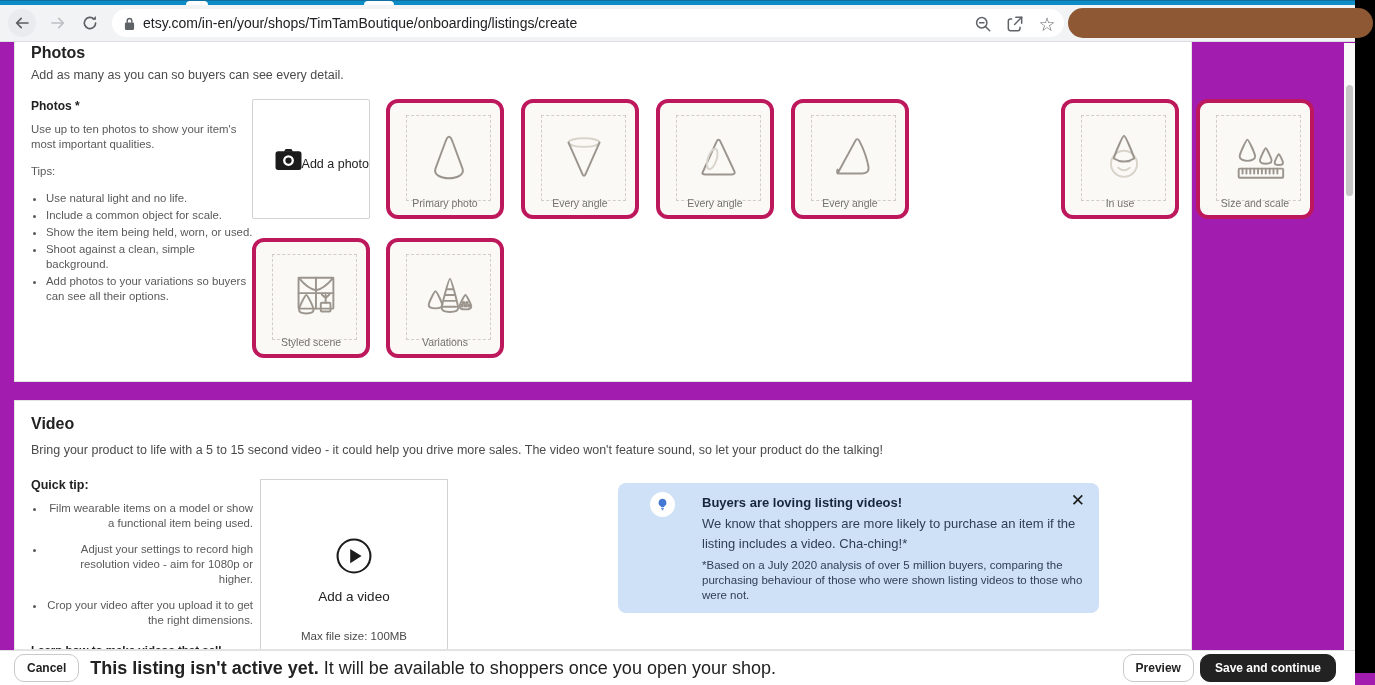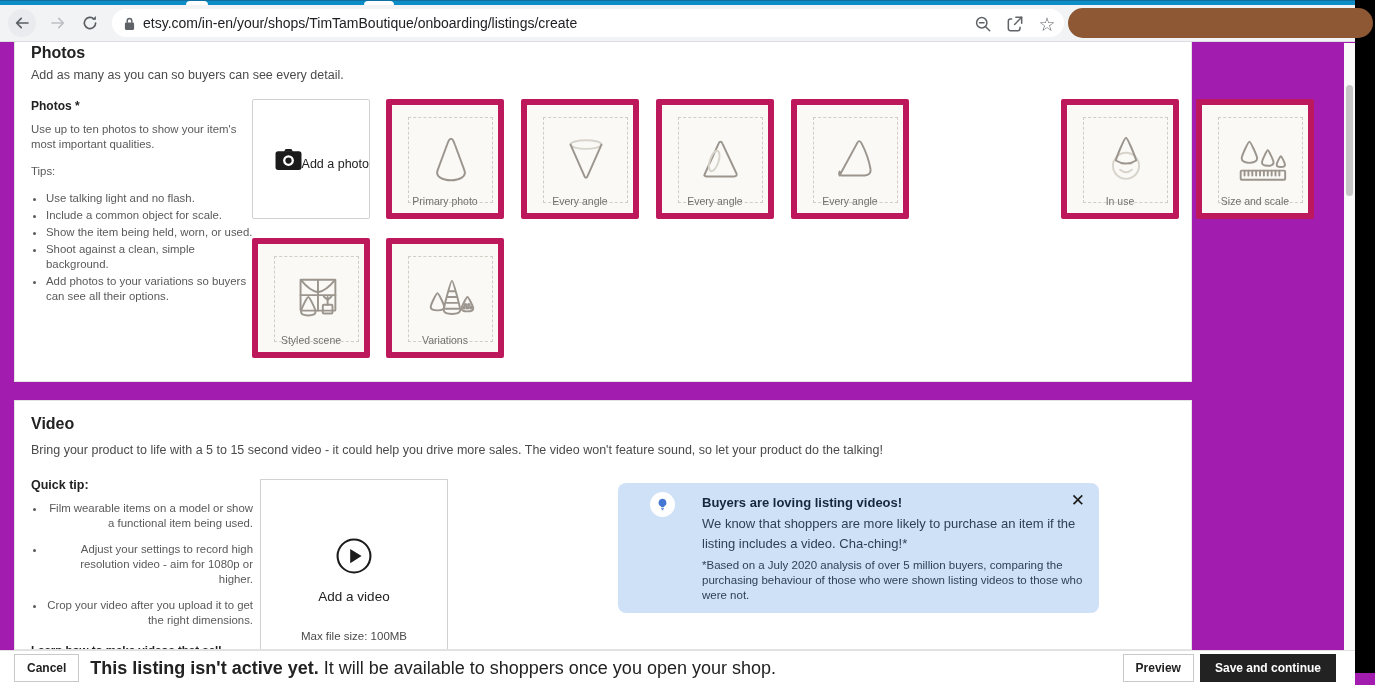--- a/index.html
+++ b/index.html
@@ -32,21 +32,21 @@
   .leftcol .desc { margin-bottom: 12px; }
   .tips-label { margin-bottom: 12px; }
   .leftcol ul { padding-left: 15px; }
   .photos-card .leftcol li { margin-bottom: 2px; }
   .video-card .leftcol li { margin-bottom: 11px; text-align: right; }
   .learn-link { display: inline-block; margin-top: 4px; font-size: 11.5px; font-weight: bold; color: #222; text-decoration: underline; cursor: pointer; }
 
   
   .add-tile { position: absolute; width: 118px; height: 120px; background: #fff; border: 1px solid #d4d2ce; border-radius: 2px; display: flex; flex-direction: row; align-items: center; justify-content: flex-end; cursor: pointer; }
   .add-tile .lbl { margin-top: 10px; font-size: 12.5px; color: #222; }
-  .ph-tile { position: absolute; width: 118px; height: 120px; background: #faf9f6; border: 6px solid #be185d; border-radius: 2px; }
+  .ph-tile { position: absolute; width: 118px; height: 120px; background: #faf9f6; border: 4px solid #be185d; border-radius: 12px; }
   .ph-dashed { position: absolute; left: 16px; top: 12px; width: 85px; height: 86px; border: 1px dashed #d2cec6; display: flex; align-items: center; justify-content: center; }
   .ph-label { position: absolute; bottom: 6px; width: 100%; text-align: center; font-size: 10.5px; color: #73716d; }
   .tico path, .tico circle, .tico ellipse, .tico rect { fill: none; stroke: #9b958d; stroke-width: 2; stroke-linecap: round; stroke-linejoin: round; }
   .tico .lt { stroke: #d8d4cb; }
   .tico .md { stroke: #c3beb5; }
   .tico .dots { fill: #ccc7be; stroke: none; }
 
   
   .video-tile { position: absolute; left: 245px; top: 78px; width: 188px; height: 210px; background: #fff; border: 1px solid #d4d2ce; display: flex; flex-direction: column; align-items: center; cursor: pointer; }
   .video-tile .play { margin-top: 57px; }
@@ -55,21 +55,21 @@
 
   .callout { position: absolute; left: 603px; top: 82px; width: 481px; height: 130px; background: #cfe1f6; border-radius: 8px; }
   .bulb-circle { position: absolute; left: 32px; top: 9px; width: 25px; height: 25px; background: #fff; border-radius: 50%; display: flex; align-items: center; justify-content: center; }
   .callout .title { position: absolute; left: 84px; top: 12px; font-size: 13px; font-weight: bold; color: #16263e; }
   .callout .body { position: absolute; left: 84px; top: 31px; width: 394px; font-size: 13px; line-height: 20px; color: #2f3f55; }
   .callout .footnote { position: absolute; left: 84px; top: 75px; width: 386px; font-size: 11.5px; line-height: 15px; color: #2f3f55; }
   .callout .close { position: absolute; right: 14px; top: 9px; font-size: 17px; color: #1b1b1b; cursor: pointer; line-height: 1; }
 
   
   .footerbar { position: absolute; left: 0; top: 650px; width: 1355px; height: 35px; background: #fff; border-top: 1px solid #e1e1e1; display: flex; align-items: center; padding: 0 19px 0 14px; z-index: 5; }
-  .btn { font-family: "Liberation Sans", sans-serif; font-size: 12px; font-weight: bold; border-radius: 0; cursor: pointer; }
+  .btn { font-family: "Liberation Sans", sans-serif; font-size: 12px; font-weight: bold; border-radius: 10px; cursor: pointer; }
   .btn-outline { background: #fff; border: 1px solid #c9c9c9; color: #222; padding: 6px 12px; }
   .btn-dark { background: #222; border: 1px solid #222; color: #fff; padding: 6px 14px; }
   .notice { margin-left: 11px; font-size: 18px; color: #222; flex: 1; }
   .notice b { font-weight: bold; }
   .footerbar .btn-outline.preview { margin-right: 6px; }
 
   
   .black-strip { position: absolute; left: 1355px; top: 0; width: 20px; height: 673px; background: #000; }
   .scrollbar { position: absolute; left: 1344px; top: 43px; width: 11px; height: 607px; background: #fafafa; }
   .scroll-thumb { position: absolute; left: 2px; top: 42px; width: 7px; height: 111px; background: #c6c6c6; border-radius: 4px; }
@@ -128,21 +128,21 @@
 
   <section class="card photos-card">
     <h2 class="sec-heading" style="top:2px">Photos</h2>
     <div class="sec-sub" style="top:26px">Add as many as you can so buyers can see every detail.</div>
 
     <div class="leftcol" style="top:57px">
       <div class="field-label">Photos *</div>
       <div class="desc">Use up to ten photos to show your item's most important qualities.</div>
       <div class="tips-label">Tips:</div>
       <ul>
-        <li>Use talking light and no flash.</li>
+        <li>Use natural light and no life.</li>
         <li>Include a common object for scale.</li>
         <li>Show the item being held, worn, or used.</li>
         <li>Shoot against a clean, simple background.</li>
         <li>Add photos to your variations so buyers can see all their options.</li>
       </ul>
     </div>
 
     <div class="add-tile" style="left:237px;top:57px">
       <svg width="27" height="23" viewBox="0 0 26 22">
           <rect x="0.5" y="3" width="25" height="18" rx="2.5" fill="#1b1b1b"></rect>

